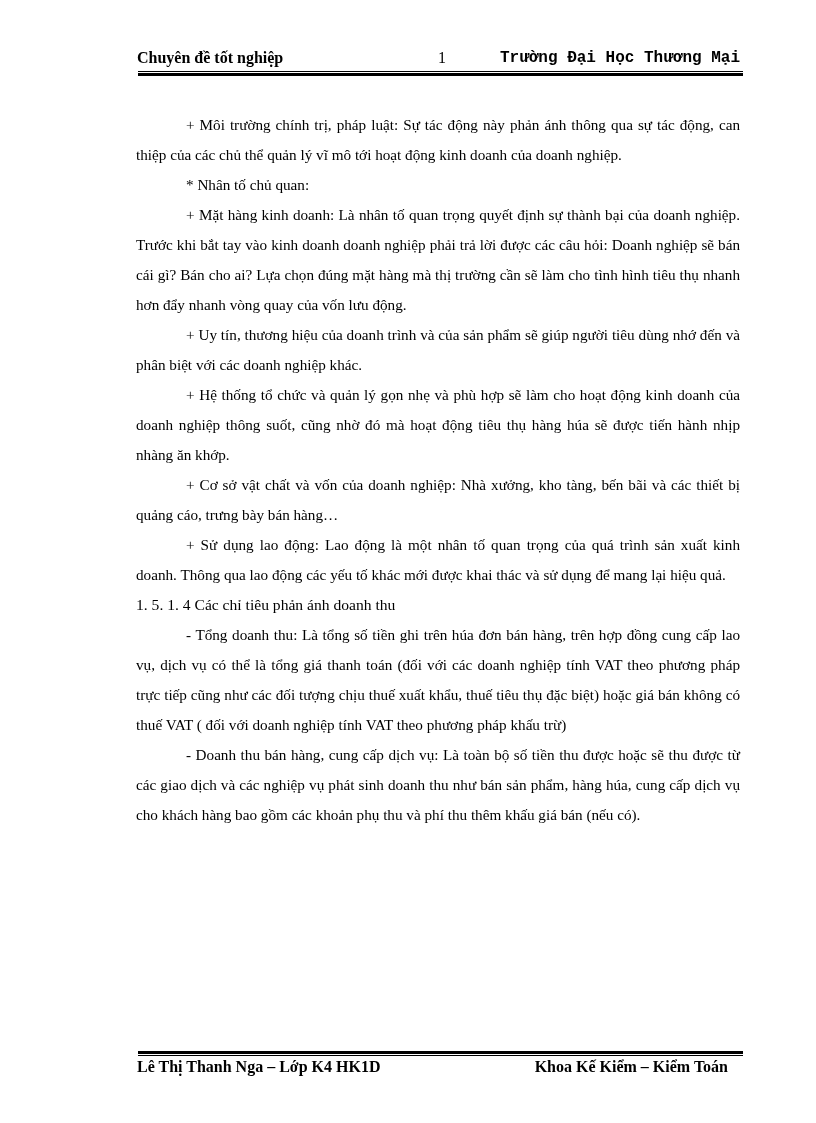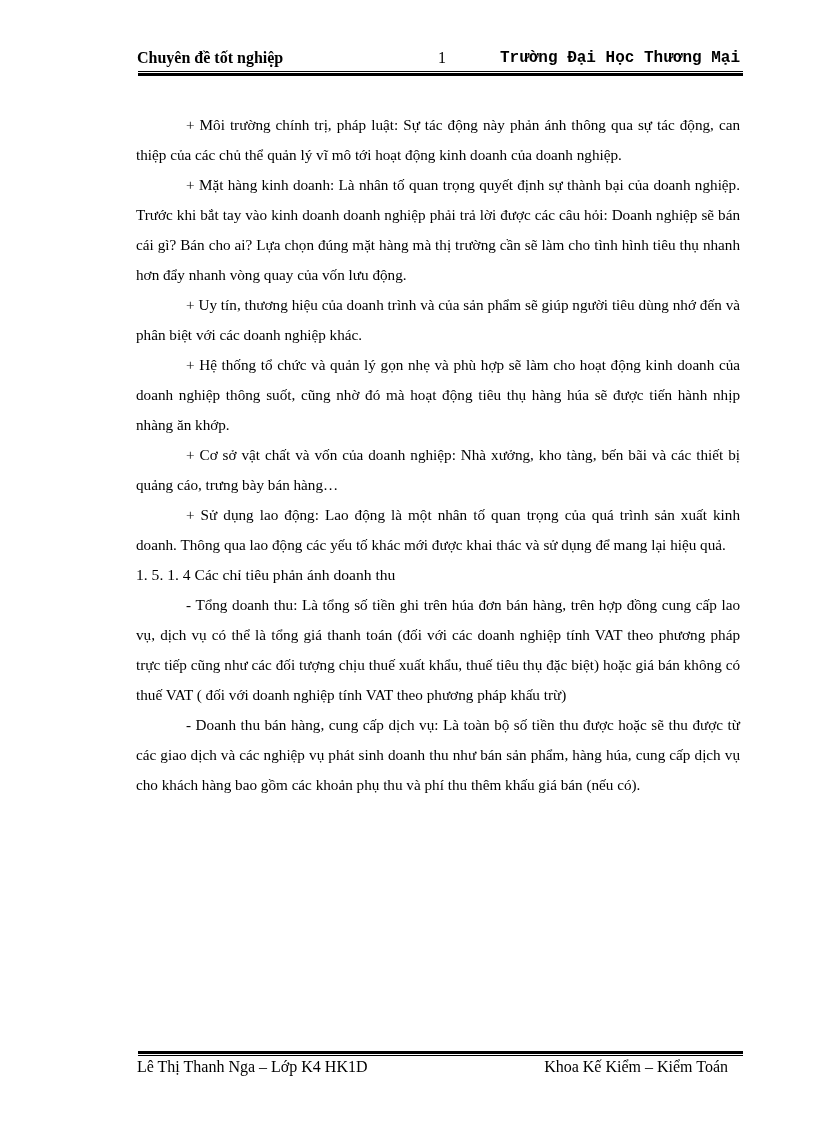--- a/index.html
+++ b/index.html
@@ -73,40 +73,41 @@
     }
 
     
     .footer {
       position: absolute;
       left: 137px;
       top: 1055px;
       width: 606px;
       height: 24px;
       font-size: 16px;
-      font-weight: normal;
+      font-weight: bold;
       line-height: 24px;
     }
     .footer .left { position: absolute; left: 0; top: 0; }
     .footer .right { position: absolute; right: 15px; top: 0; }
   </style>
 </head>
 <body>
 
 <div class="page">
 
   <div class="header">
     <span class="left">Chuyên  đề tốt nghiệp</span>
     <span class="center">1</span>
     <span class="right">Trường Đại Học Thương  Mại</span>
   </div>
   <div class="rule top"></div>
 
   <div class="content">
     <p class="indent">+ Môi trường chính trị, pháp  luật: Sự tác động này phản  ánh thông qua sự tác động, can thiệp của các chủ thể quản  lý vĩ mô tới hoạt động kinh doanh của doanh nghiệp.</p>
+    <p class="indent">* Nhân tố chủ quan:</p>
     <p class="indent">+ Mặt hàng kinh doanh: Là nhân tố quan trọng quyết định sự thành bại của doanh nghiệp. Trước khi bắt tay vào kinh doanh doanh nghiệp phải trả lời được các câu hỏi: Doanh nghiệp sẽ bán cái gì? Bán cho ai? Lựa chọn đúng mặt hàng mà thị trường cần sẽ làm cho tình hình tiêu thụ nhanh hơn đẩy nhanh vòng quay của vốn lưu động.</p>
     <p class="indent">+ Uy tín, thương hiệu của doanh trình và của sản phẩm sẽ giúp người tiêu dùng nhớ đến và phân biệt với các doanh nghiệp khác.</p>
     <p class="indent">+ Hệ thống tổ chức và quản lý gọn nhẹ và phù hợp sẽ làm cho hoạt động kinh doanh của doanh nghiệp thông suốt, cũng nhờ đó mà hoạt động tiêu thụ hàng húa sẽ được tiến hành nhịp nhàng ăn khớp.</p>
     <p class="indent">+ Cơ sở vật chất và vốn của doanh nghiệp: Nhà xưởng, kho tàng, bến bãi và các thiết bị quảng cáo, trưng bày bán hàng…</p>
     <p class="indent">+ Sử dụng lao động: Lao động là một nhân tố quan trọng của quá trình sản xuất kinh doanh. Thông qua lao động các yếu tố khác mới được khai thác và sử dụng để mang lại hiệu quả.</p>
     <p class="heading">1. 5. 1. 4 Các chỉ tiêu phản ánh doanh thu</p>
     <p class="indent">- Tổng doanh thu: Là tổng số tiền ghi trên húa đơn bán hàng,  trên hợp đồng cung cấp lao vụ,  dịch vụ có thể là tổng giá thanh toán (đối với các doanh nghiệp tính VAT theo phương pháp trực tiếp cũng như các đối tượng chịu thuế xuất khẩu, thuế tiêu thụ đặc biệt) hoặc giá bán không có thuế VAT  ( đối với doanh nghiệp tính VAT  theo phương pháp khấu trừ)</p>
     <p class="indent">- Doanh thu bán hàng,  cung cấp dịch vụ: Là toàn bộ số tiền thu được hoặc sẽ thu được từ các giao dịch và các nghiệp vụ phát sinh doanh thu như bán sản phẩm, hàng húa, cung cấp dịch vụ cho khách hàng bao gồm các khoản phụ thu và phí thu thêm khấu giá bán (nếu có).</p>
   </div>
 

